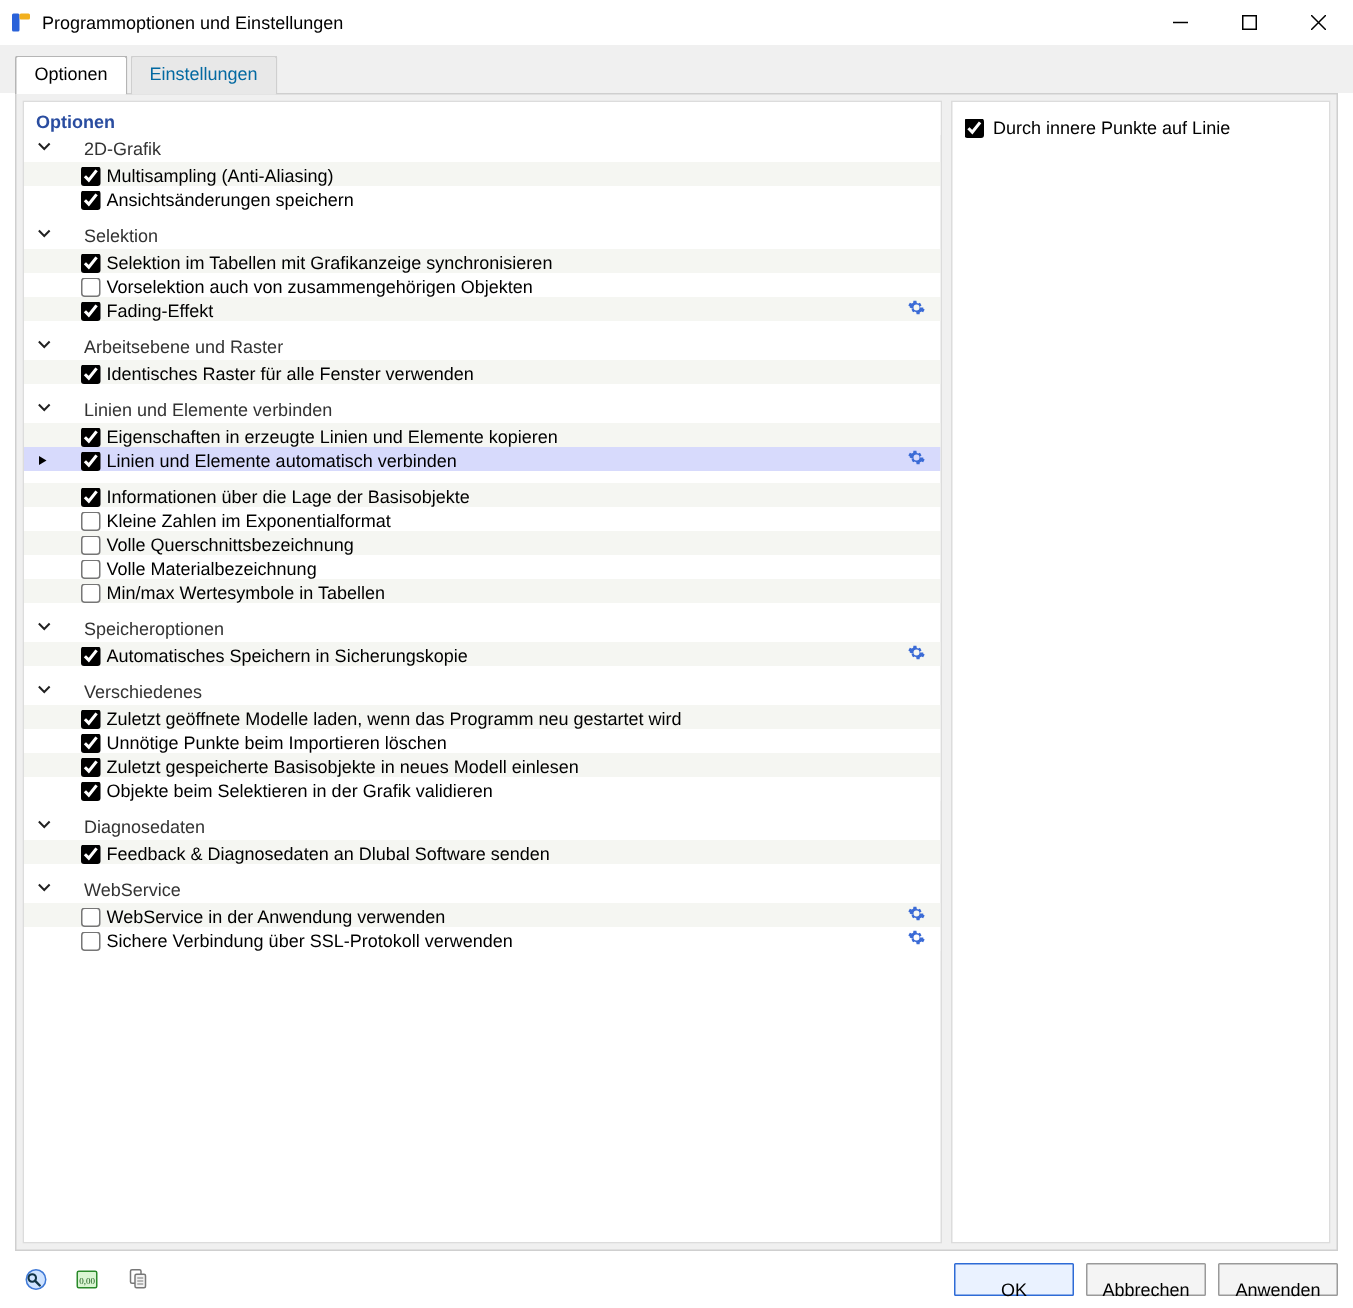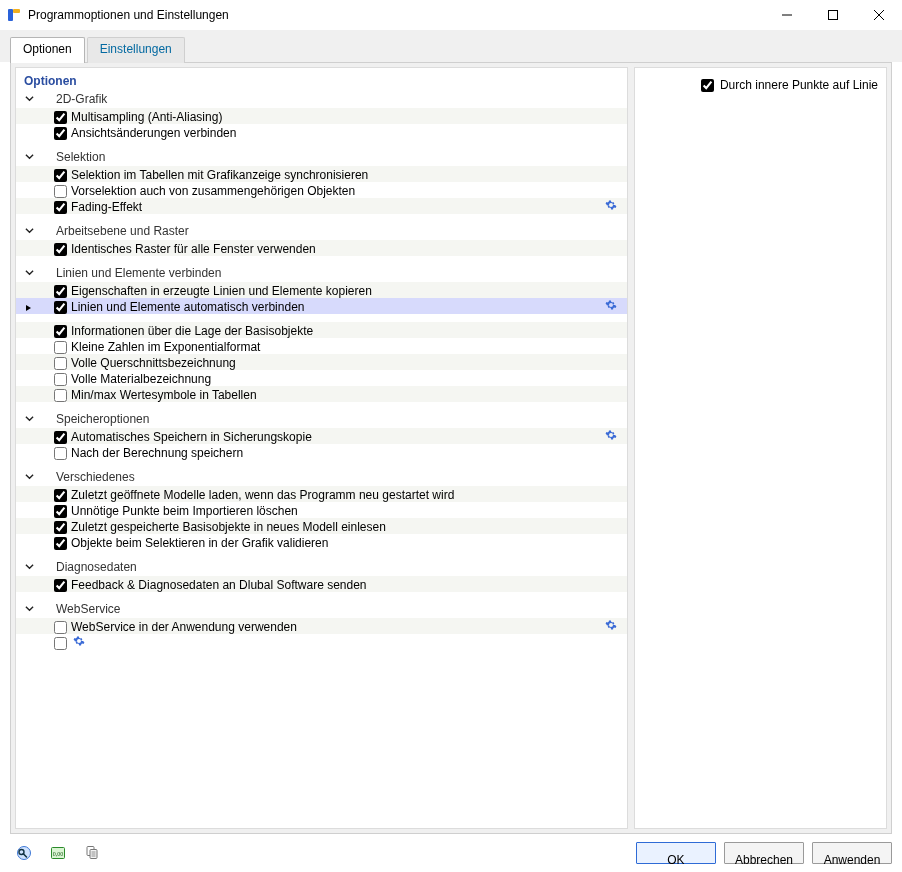--- a/index.html
+++ b/index.html
@@ -176,21 +176,20 @@
   
   .zebra-even { background: #f5f6f2; }
   .zebra-odd  { background: #ffffff; }
   .row.selected {
     background: #d7dafc !important;
   }
 
   .right-check {
     display: flex;
     align-items: center;
-    justify-content: flex-end;
   }
   .right-check input[type=checkbox] {
     margin: 0 6px 0 0;
     accent-color: #000;
     width: 13px; height: 13px;
   }
 
   .bottom-bar {
     height: 38px;
     display: flex;
@@ -275,21 +274,21 @@
                 <span class="gutter"></span>
                 <span class="indent"></span>
                 <input type="checkbox" checked="" style="">
                 <span class="row-label">Multisampling (Anti-Aliasing)</span>
                 <span class="gear"></span>
               </div>
               <div class="row zebra-odd">
                 <span class="gutter"></span>
                 <span class="indent"></span>
                 <input type="checkbox" checked="" style="">
-                <span class="row-label">Ansichtsänderungen verbinden</span>
+                <span class="row-label">Ansichtsänderungen speichern</span>
                 <span class="gear"></span>
               </div>
             </div>
             <div class="group">
               <div class="group-header">
                 <span class="chevron"><svg width="9" height="9" viewBox="0 0 10 10">
                     <path d="M1 3 L5 7 L9 3" fill="none" stroke="#222" stroke-width="1.5"></path>
                   </svg></span>
                 <span class="group-title">Selektion</span>
               </div>
@@ -404,27 +403,20 @@
               </div>
               <div class="row zebra-even">
                 <span class="gutter"></span>
                 <span class="indent"></span>
                 <input type="checkbox" checked="" style="">
                 <span class="row-label">Automatisches Speichern in Sicherungskopie</span>
                 <span class="gear"><svg width="12" height="12" viewBox="0 0 24 24">
                     <path fill="#3b6bd6" d="M12 8a4 4 0 1 0 0 8 4 4 0 0 0 0-8zm9 4a7 7 0 0 1-.1 1.2l2 1.6-2 3.4-2.4-1a7 7 0 0 1-2 1.2l-.4 2.6h-4l-.4-2.6a7 7 0 0 1-2-1.2l-2.4 1-2-3.4 2-1.6A7 7 0 0 1 3 12a7 7 0 0 1 .1-1.2l-2-1.6 2-3.4 2.4 1a7 7 0 0 1 2-1.2L7.9 3h4l.4 2.6a7 7 0 0 1 2 1.2l2.4-1 2 3.4-2 1.6c.1.4.1.8.1 1.2z"></path>
                   </svg></span>
               </div>
-              <div class="row zebra-odd">
-                <span class="gutter"></span>
-                <span class="indent"></span>
-                <input type="checkbox" style="">
-                <span class="row-label">Nach der Berechnung speichern</span>
-                <span class="gear"></span>
-              </div>
             </div>
             <div class="group">
               <div class="group-header">
                 <span class="chevron"><svg width="9" height="9" viewBox="0 0 10 10">
                     <path d="M1 3 L5 7 L9 3" fill="none" stroke="#222" stroke-width="1.5"></path>
                   </svg></span>
                 <span class="group-title">Verschiedenes</span>
               </div>
               <div class="row zebra-even">
                 <span class="gutter"></span>
@@ -483,20 +475,21 @@
                 <input type="checkbox" style="">
                 <span class="row-label">WebService in der Anwendung verwenden</span>
                 <span class="gear"><svg width="12" height="12" viewBox="0 0 24 24">
                     <path fill="#3b6bd6" d="M12 8a4 4 0 1 0 0 8 4 4 0 0 0 0-8zm9 4a7 7 0 0 1-.1 1.2l2 1.6-2 3.4-2.4-1a7 7 0 0 1-2 1.2l-.4 2.6h-4l-.4-2.6a7 7 0 0 1-2-1.2l-2.4 1-2-3.4 2-1.6A7 7 0 0 1 3 12a7 7 0 0 1 .1-1.2l-2-1.6 2-3.4 2.4 1a7 7 0 0 1 2-1.2L7.9 3h4l.4 2.6a7 7 0 0 1 2 1.2l2.4-1 2 3.4-2 1.6c.1.4.1.8.1 1.2z"></path>
                   </svg></span>
               </div>
               <div class="row zebra-odd">
                 <span class="gutter"></span>
                 <span class="indent"></span>
                 <input type="checkbox" style="">
+                <span class="row-label">Sichere Verbindung über SSL-Protokoll verwenden</span>
                 <span class="gear"><svg width="12" height="12" viewBox="0 0 24 24">
                     <path fill="#3b6bd6" d="M12 8a4 4 0 1 0 0 8 4 4 0 0 0 0-8zm9 4a7 7 0 0 1-.1 1.2l2 1.6-2 3.4-2.4-1a7 7 0 0 1-2 1.2l-.4 2.6h-4l-.4-2.6a7 7 0 0 1-2-1.2l-2.4 1-2-3.4 2-1.6A7 7 0 0 1 3 12a7 7 0 0 1 .1-1.2l-2-1.6 2-3.4 2.4 1a7 7 0 0 1 2-1.2L7.9 3h4l.4 2.6a7 7 0 0 1 2 1.2l2.4-1 2 3.4-2 1.6c.1.4.1.8.1 1.2z"></path>
                   </svg></span>
               </div>
             </div>
           </div>
       </div>
 
       <div class="pane right-pane">
         <label class="right-check">

